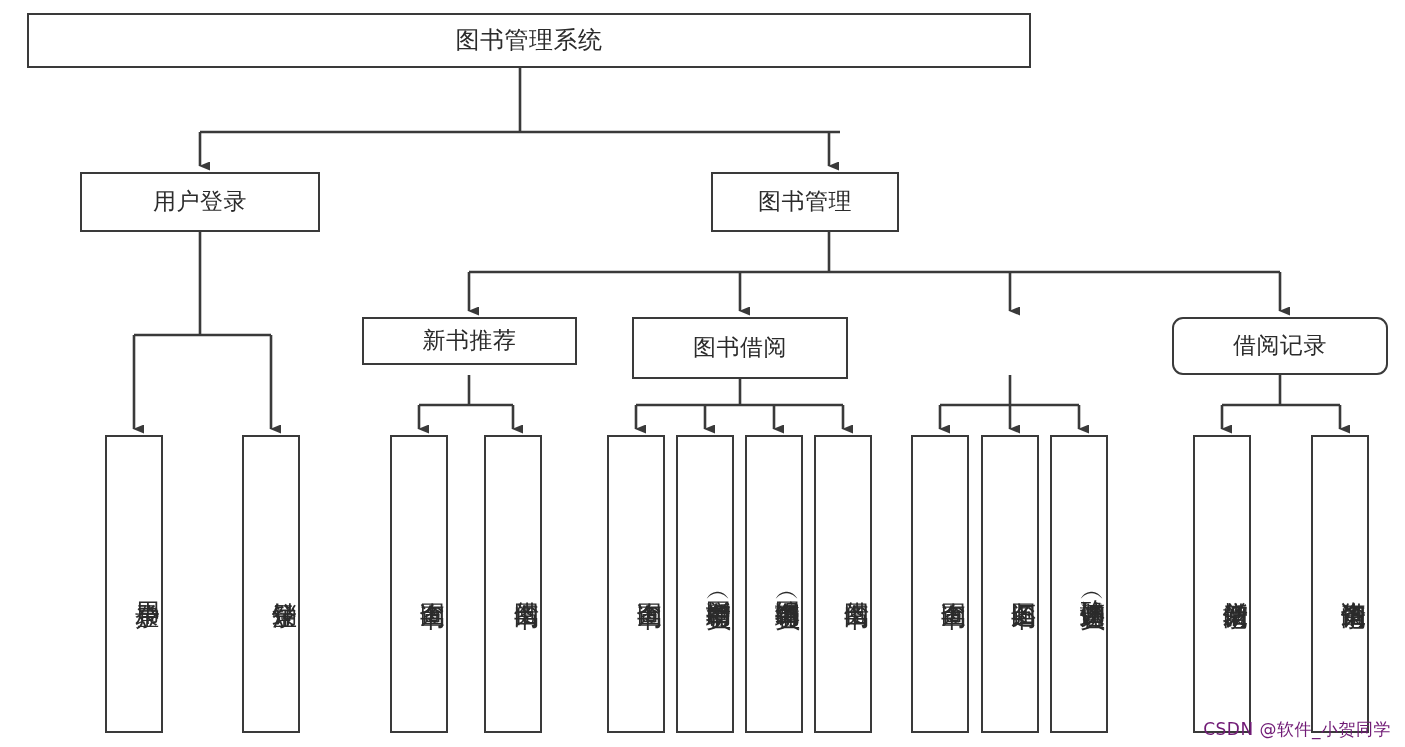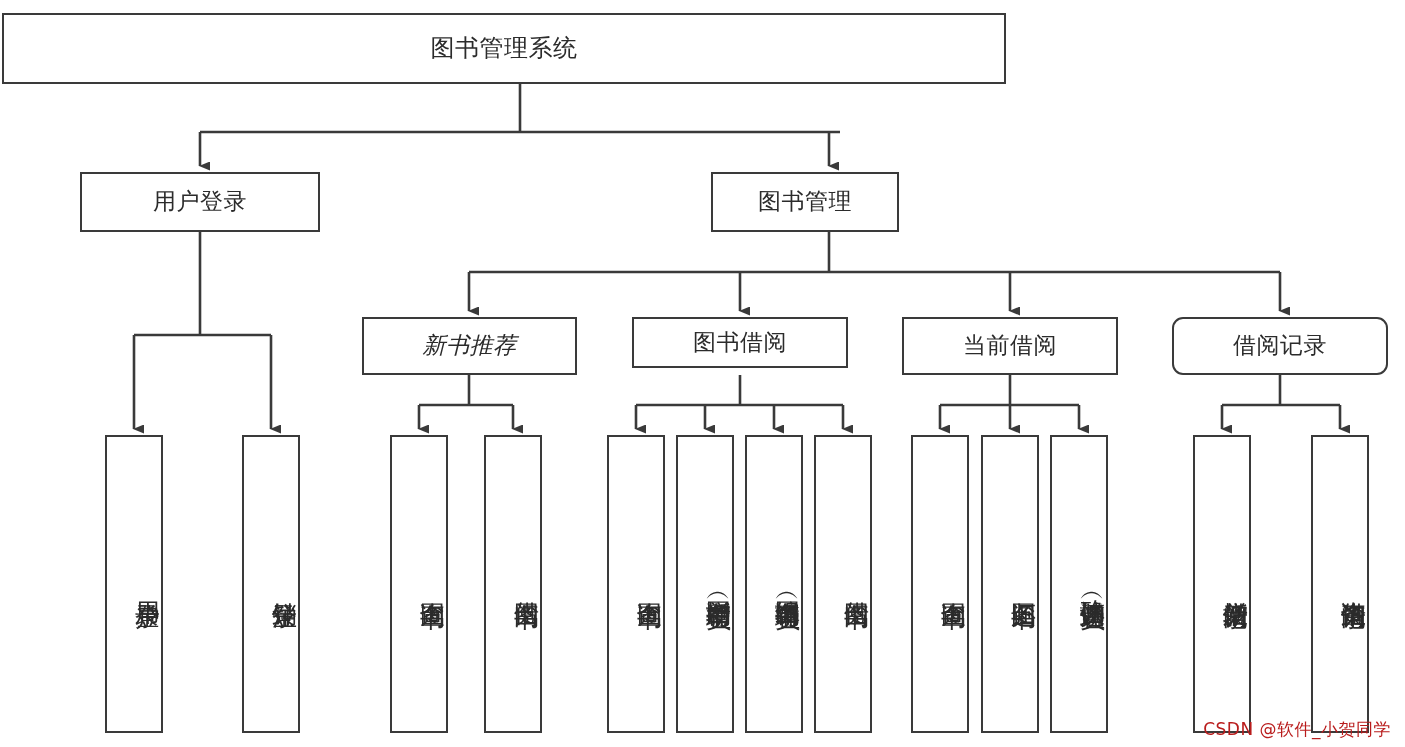--- a/index.html
+++ b/index.html
@@ -53,21 +53,21 @@
     padding-top: 6px;
     padding-bottom: 6px;
     align-items: flex-start;
     justify-content: center;
   }
   .watermark {
     position: absolute;
     right: 14px;
     bottom: 6px;
     font-size: 17px;
-    color: #b91c1c;
+    color: #701a75;
     white-space: nowrap;
     letter-spacing: 0.5px;
   }
 </style>
 </head>
 <body>
 
 <div id="diagram-root">
 
   <svg id="edge-layer" viewBox="0 0 1405 747" width="1405" height="747" xmlns="http://www.w3.org/2000/svg">
@@ -113,28 +113,27 @@
       <path d="M1010,405 L1010,429" marker-end="url(#arrowhead)"></path>
       <path d="M1079,405 L1079,429" marker-end="url(#arrowhead)"></path>
 
       <path d="M1280,375 L1280,405"></path>
       <path d="M1222,405 L1340,405"></path>
       <path d="M1222,405 L1222,429" marker-end="url(#arrowhead)"></path>
       <path d="M1340,405 L1340,429" marker-end="url(#arrowhead)"></path>
     </g>
   </svg>
 
-  <div class="node node-h node-root" style="left:2px; top:13px; width:1004px; height:71px;text-align:right;">图书管理系统</div>
+  <div class="node node-h node-root" style="left:27px; top:13px; width:1004px; height:55px;text-align:right;">图书管理系统</div>
 
   <div class="node node-h" style="left:80px; top:172px; width:240px; height:60px;">用户登录</div>
   <div class="node node-h" style="left:711px; top:172px; width:188px; height:60px;">图书管理</div>
 
-  <div class="node node-h" style="left:362px; top:317px; width:215px; height:58px;font-style:italic;">新书推荐</div>
-  <div class="node node-h" style="left:632px; top:317px; width:216px; height:51px;">图书借阅</div>
-  <div class="node node-h" style="left:902px; top:317px; width:216px; height:58px;">当前借阅</div>
+  <div class="node node-h" style="left:362px; top:317px; width:215px; height:48px;">新书推荐</div>
+  <div class="node node-h" style="left:632px; top:317px; width:216px; height:62px;">图书借阅</div>
   <div class="node node-h" style="left:1172px; top:317px; width:216px; height:58px;border-radius:11px;">借阅记录</div>
 
   <div class="node node-v" style="left:105px; top:435px; width:58px; height:298px;">用户登录</div>
   <div class="node node-v" style="left:242px; top:435px; width:58px; height:298px;">注销登录</div>
 
   <div class="node node-v" style="left:390px; top:435px; width:58px; height:298px;">查询图书</div>
   <div class="node node-v" style="left:484px; top:435px; width:58px; height:298px;">借阅图书</div>
 
   <div class="node node-v" style="left:607px; top:435px; width:58px; height:298px;">查询图书</div>
   <div class="node node-v" style="left:676px; top:435px; width:58px; height:298px;">新增图书（管理员）</div>

